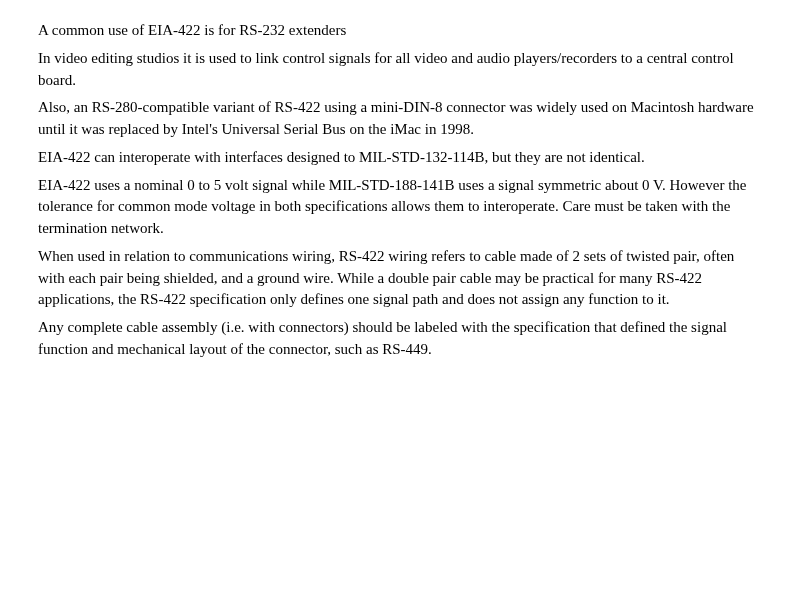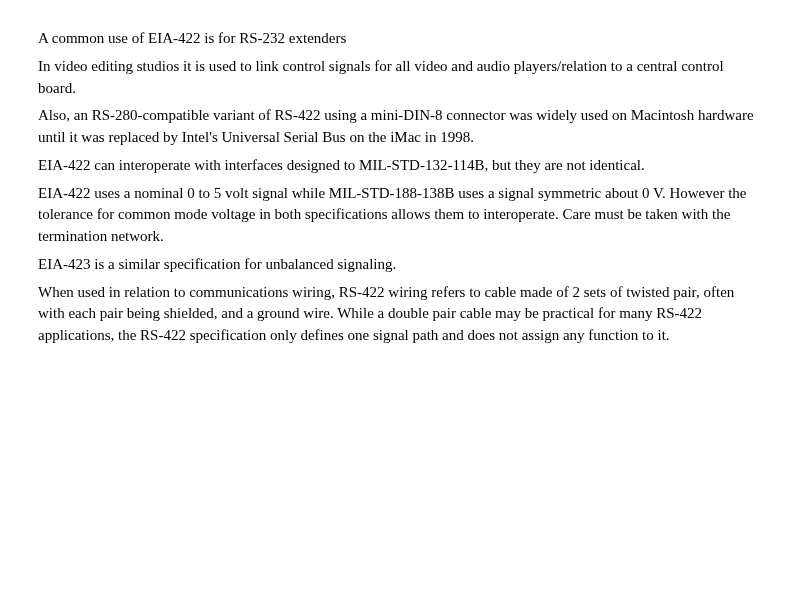--- a/index.html
+++ b/index.html
@@ -10,32 +10,32 @@
     body {
       background: #ffffff;
       font-family: 'Times New Roman', Times, serif;
       font-size: 15px;
       line-height: 1.45;
       color: #000000;
       width: 794px;
       min-height: 595px;
     }
     .content {
-      padding: 28px 38px 20px 38px;
+      padding: 20px 38px 20px 38px;
     }
     .paragraph {
       margin-bottom: 6px;
     }
   </style>
 </head>
 <body>
 
 <div class="content">
   <div id="paragraphs-container">
       <div class="paragraph">A common use of EIA-422 is for RS-232 extenders</div>
-      <div class="paragraph">In video editing studios it is used to link control signals for all video and audio players/relation to a central control board.</div>
+      <div class="paragraph">In video editing studios it is used to link control signals for all video and audio players/recorders to a central control board.</div>
       <div class="paragraph">Also, an RS-280-compatible variant of RS-422 using a mini-DIN-8 connector was widely used on Macintosh hardware until it was replaced by Intel's Universal Serial Bus on the iMac in 1998.</div>
       <div class="paragraph">EIA-422 can interoperate with interfaces designed to MIL-STD-132-114B, but they are not identical.</div>
-      <div class="paragraph">EIA-422 uses a nominal 0 to 5 volt signal while MIL-STD-188-138B uses a signal symmetric about 0 V. However the tolerance for common mode voltage in both specifications allows them to interoperate. Care must be taken with the termination network.</div>
-      <div class="paragraph">EIA-423 is a similar specification for unbalanced signaling.</div>
+      <div class="paragraph">EIA-422 uses a nominal 0 to 5 volt signal while MIL-STD-188-141B uses a signal symmetric about 0 V. However the tolerance for common mode voltage in both specifications allows them to interoperate. Care must be taken with the termination network.</div>
       <div class="paragraph">When used in relation to communications wiring, RS-422 wiring refers to cable made of 2 sets of twisted pair, often with each pair being shielded, and a ground wire. While a double pair cable may be practical for many RS-422 applications, the RS-422 specification only defines one signal path and does not assign any function to it.</div>
+      <div class="paragraph">Any complete cable assembly (i.e. with connectors) should be labeled with the specification that defined the signal function and mechanical layout of the connector, such as RS-449.</div>
     </div>
 </div>
 
 </body></html>

